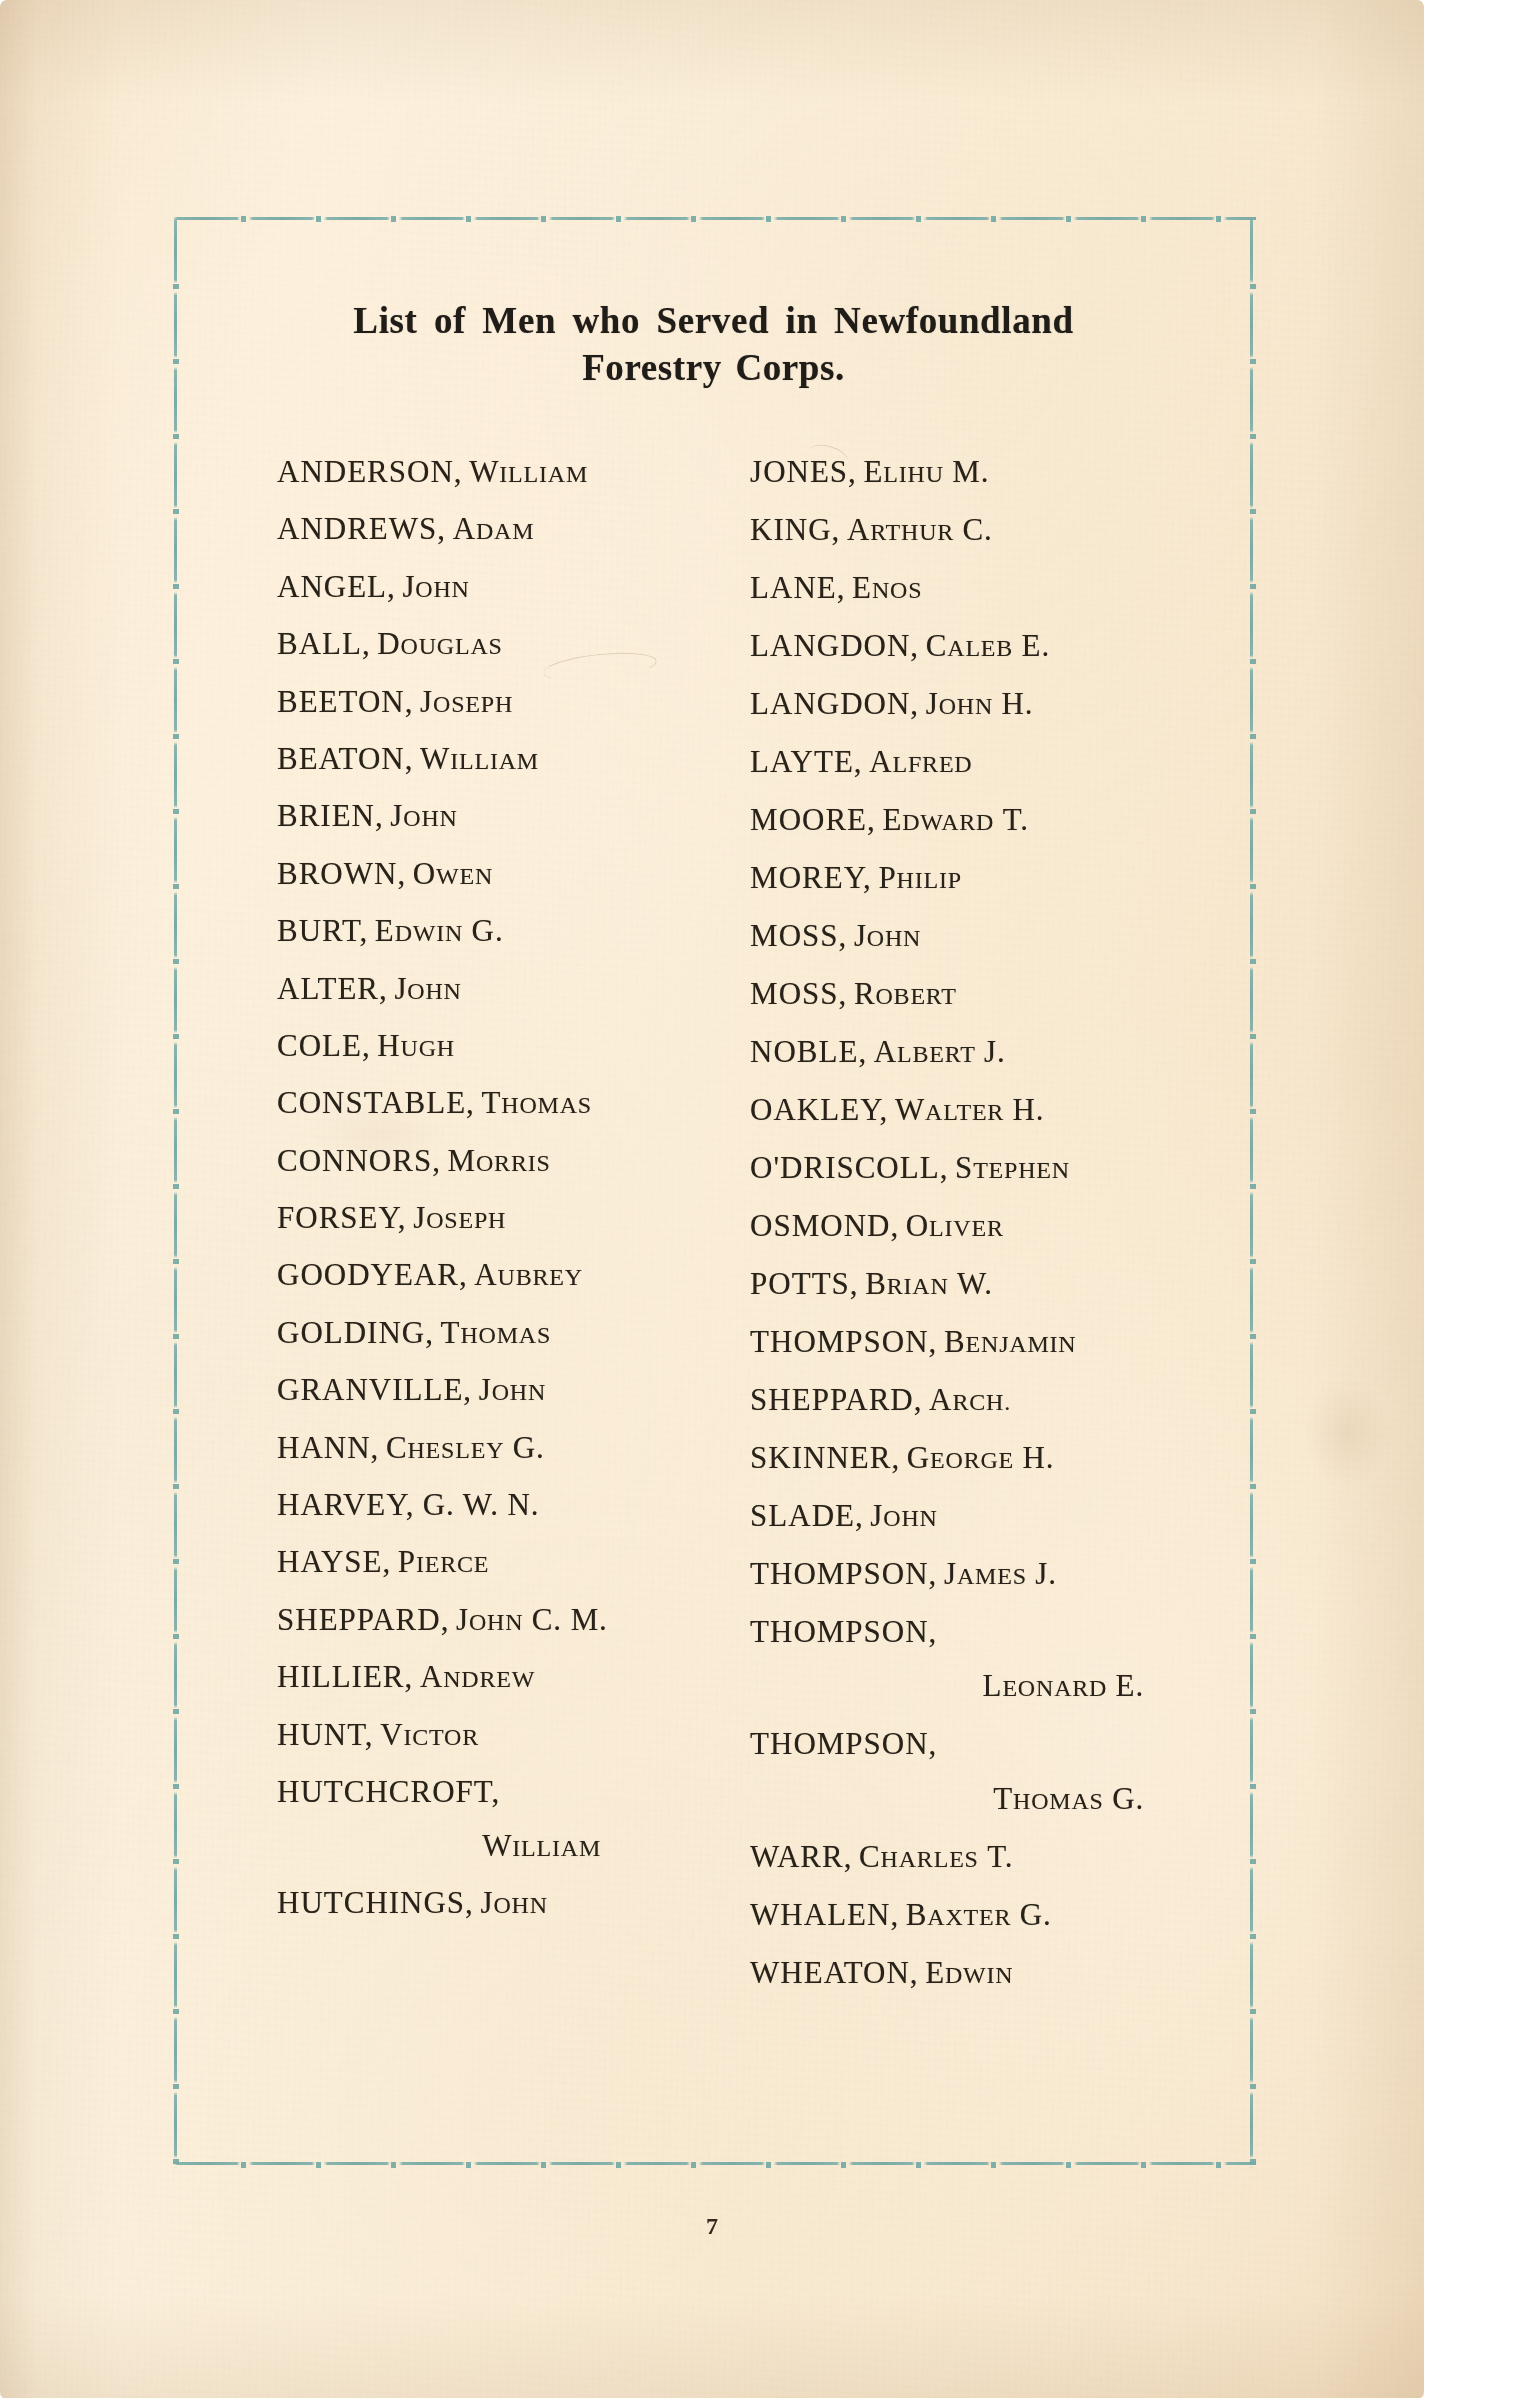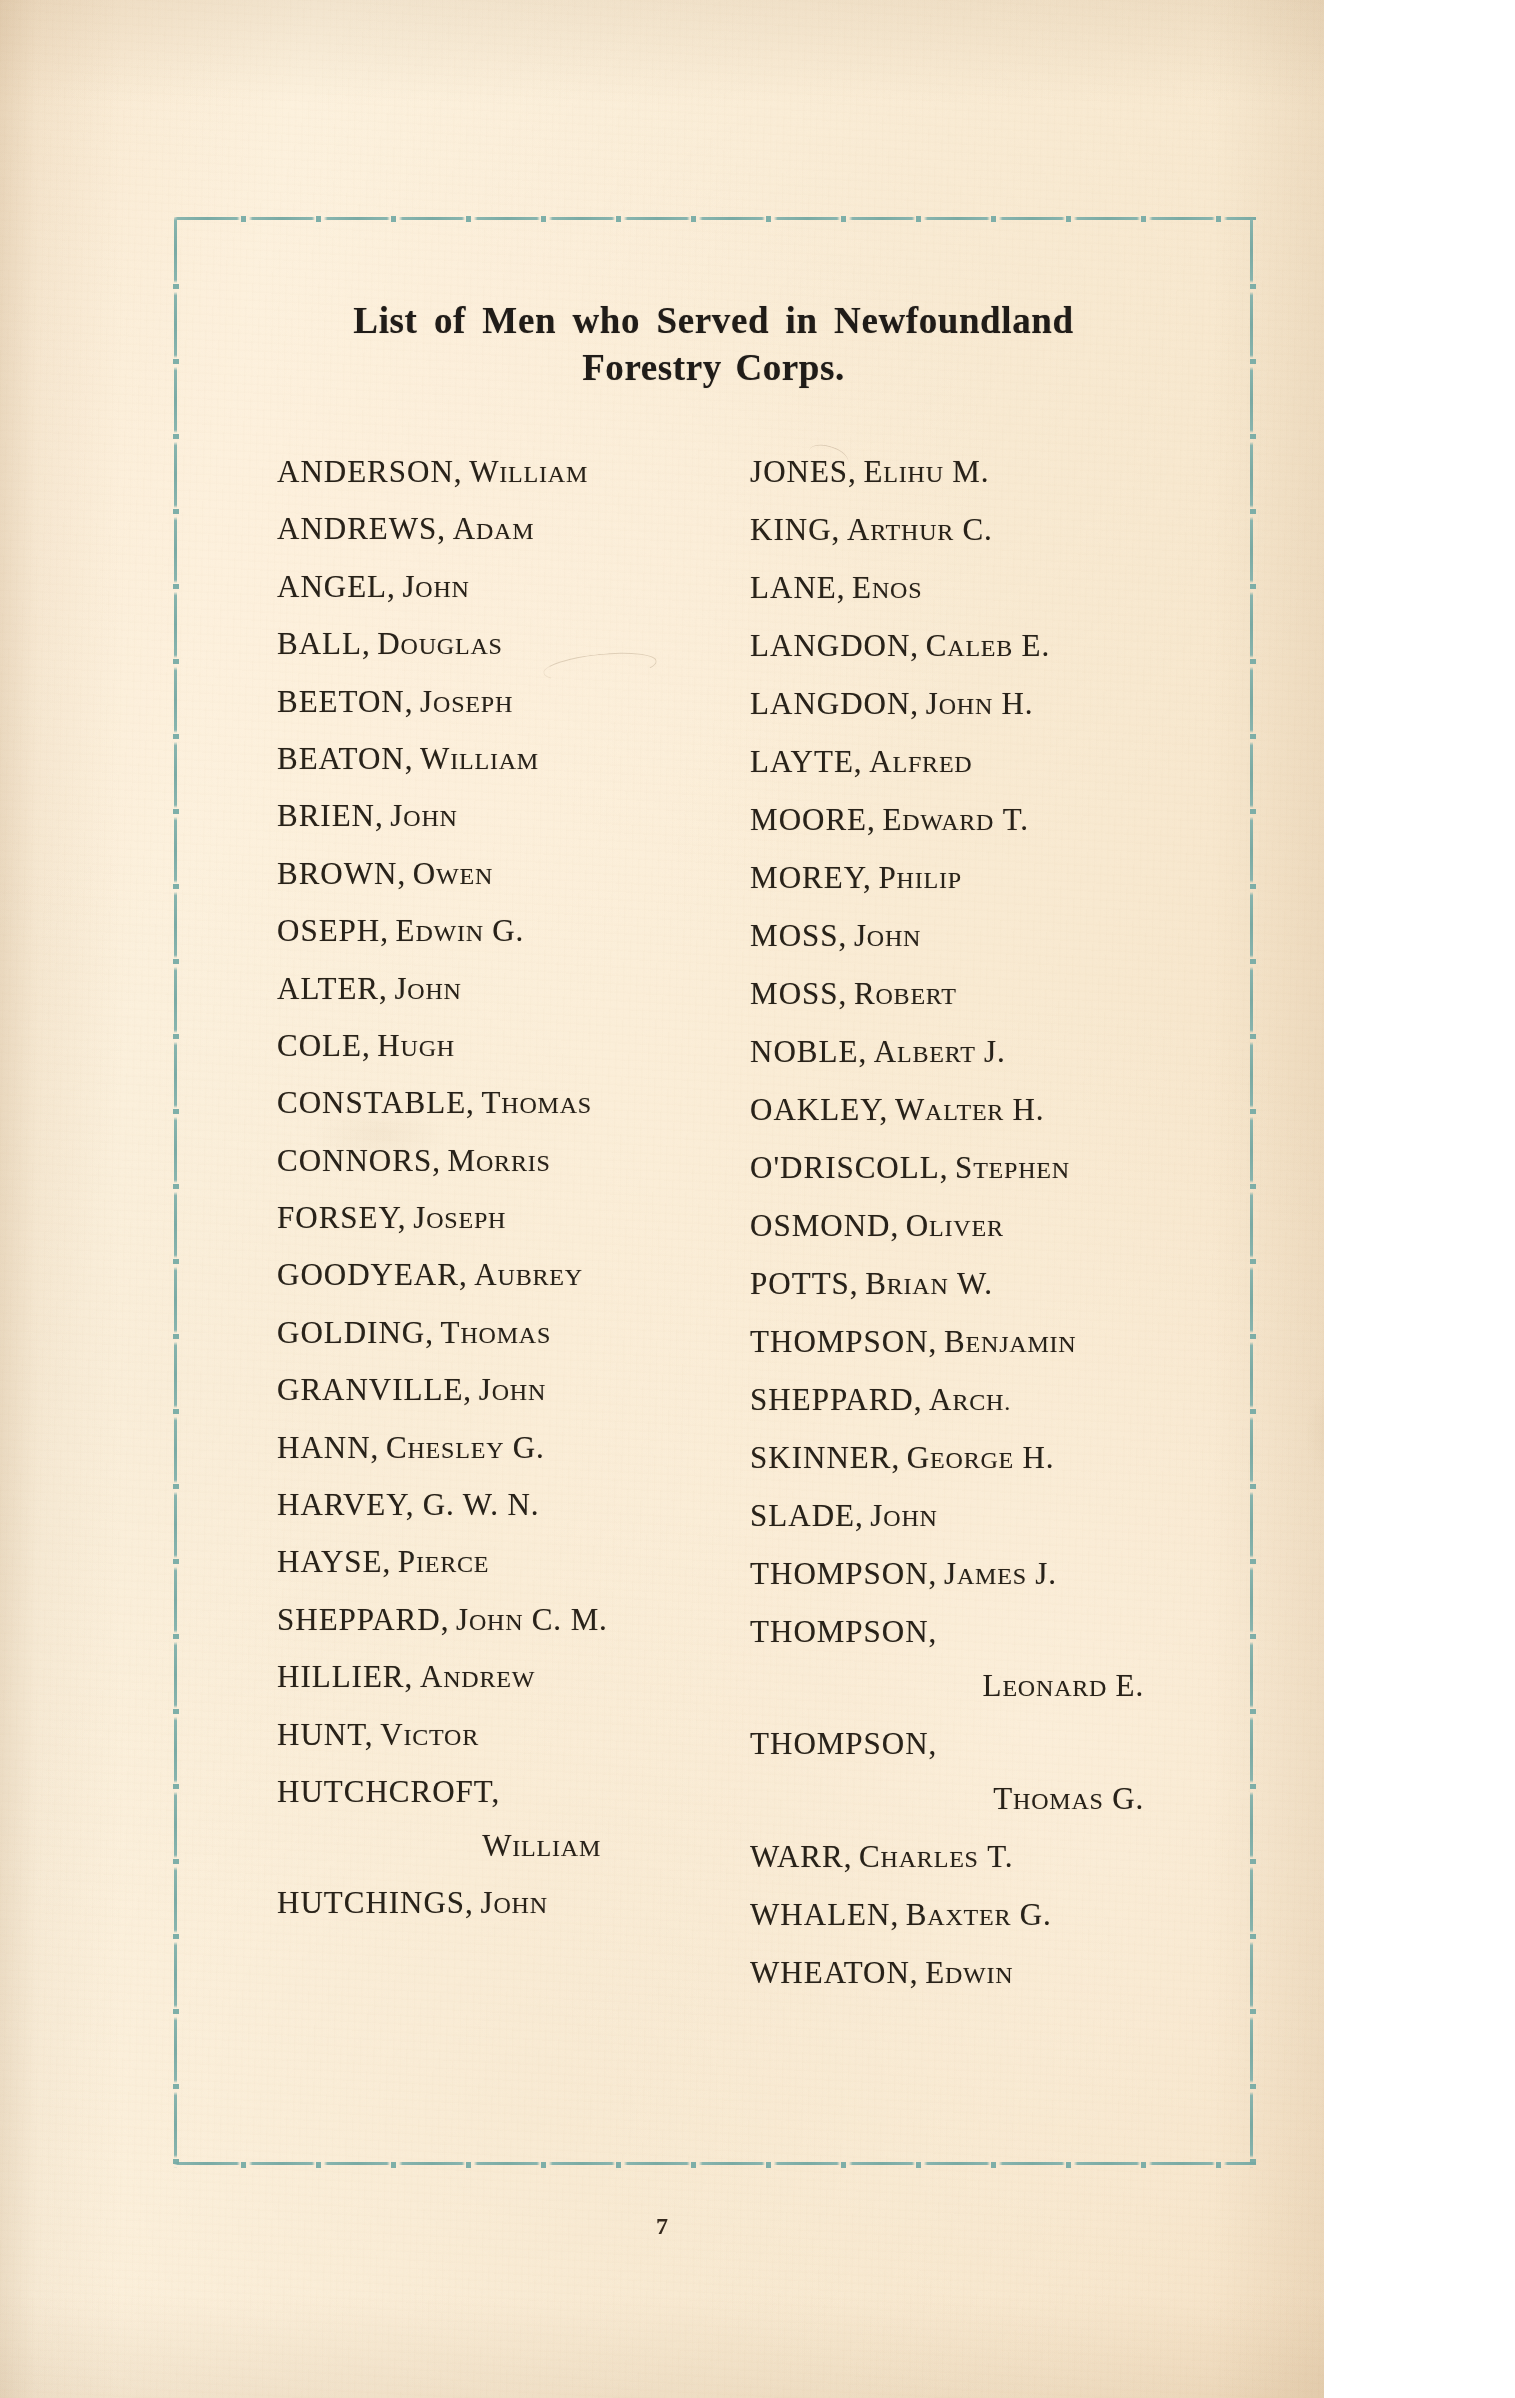--- a/index.html
+++ b/index.html
@@ -3,29 +3,30 @@
 <meta charset="utf-8">
 <style>
   html, body {
     margin: 0;
     padding: 0;
     background: #ffffff;
   }
 
   .page {
     position: relative;
-    width: 1324px;
+    width: 1424px;
     height: 2399px;
     overflow: hidden;
     background:
       radial-gradient(ellipse 1031px 843px at 28% 22%, #fdf0dc 0%, rgba(253,240,220,0) 62%),
       radial-gradient(ellipse 843px 1124px at 78% 72%, #fbeed9 0%, rgba(251,238,217,0) 66%),
       linear-gradient(100deg, #f7e6cd 0%, #fcf1dd 18%, #fbeed8 46%, #f8e9d0 72%, #f4e0c3 100%);
     font-family: "Liberation Serif", "DejaVu Serif", serif;
     color: #2a2520;
+    border-radius: 7px;
   }
 
   
   .paper-noise {
     position: absolute;
     inset: 0;
     pointer-events: none;
     opacity: .5;
     background-image:
       repeating-linear-gradient(91deg, rgba(160,120,70,.035) 0px, rgba(160,120,70,0) 1.9px, rgba(255,255,255,.03) 3.7px, rgba(160,120,70,0) 6.6px),
@@ -283,21 +284,21 @@
           <div>
             <div class="entry"><span class="sn">BEATON,</span><span class="gn"><span class="c">W</span>ILLIAM</span></div>
           </div>
           <div>
             <div class="entry"><span class="sn">BRIEN,</span><span class="gn"><span class="c">J</span>OHN</span></div>
           </div>
           <div>
             <div class="entry"><span class="sn">BROWN,</span><span class="gn"><span class="c">O</span>WEN</span></div>
           </div>
           <div>
-            <div class="entry"><span class="sn">OSEPH,</span><span class="gn"><span class="c">E</span>DWIN</span><span class="ini">G.</span></div>
+            <div class="entry"><span class="sn">BURT,</span><span class="gn"><span class="c">E</span>DWIN</span><span class="ini">G.</span></div>
           </div>
           <div>
             <div class="entry"><span class="sn">ALTER,</span><span class="gn"><span class="c">J</span>OHN</span></div>
           </div>
           <div>
             <div class="entry"><span class="sn">COLE,</span><span class="gn"><span class="c">H</span>UGH</span></div>
           </div>
           <div>
             <div class="entry"><span class="sn">CONSTABLE,</span><span class="gn"><span class="c">T</span>HOMAS</span></div>
           </div>

